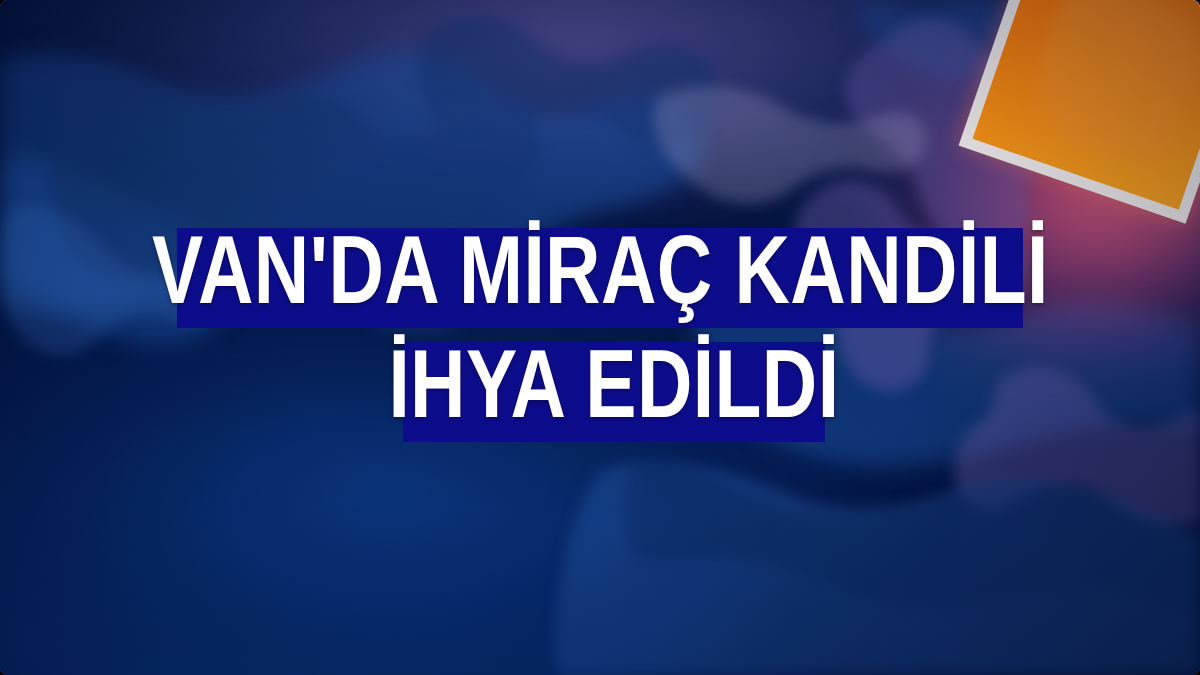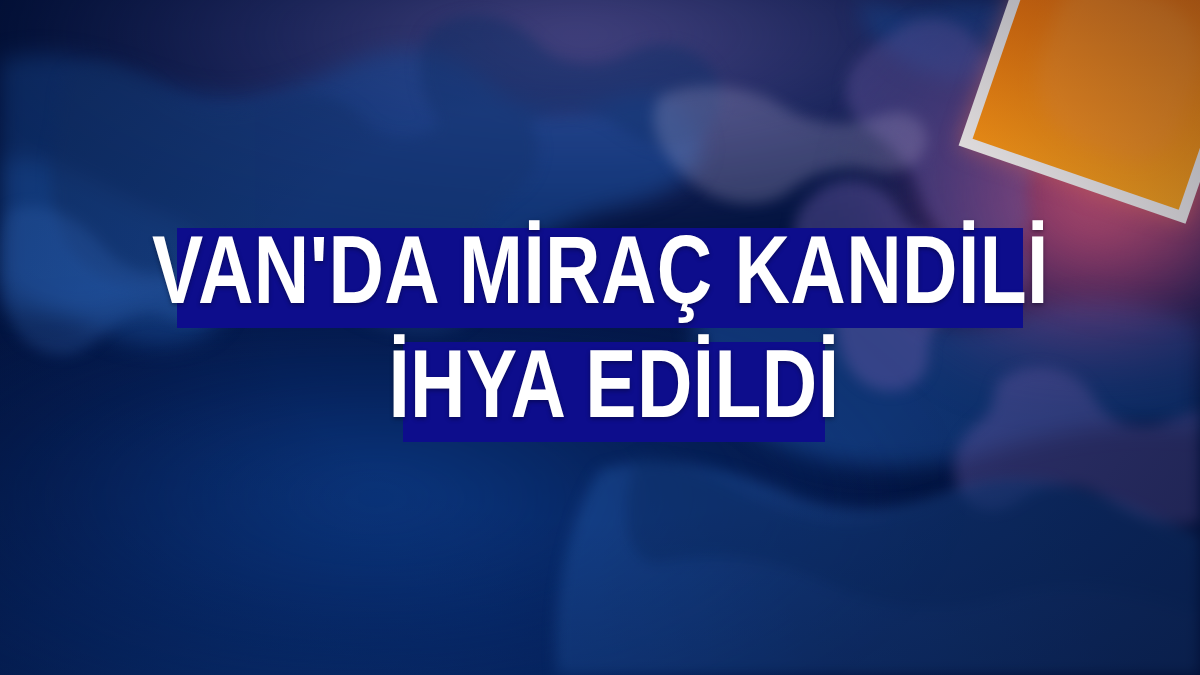--- a/index.html
+++ b/index.html
@@ -7,20 +7,21 @@
     padding: 0;
     background: #000;
   }
   #stage {
     position: relative;
     width: 1200px;
     height: 675px;
     overflow: hidden;
     background: #ef4444;
     font-family: "Liberation Sans", sans-serif;
+    border-radius: 8px;
   }
 
   
   .bg-base {
     position: absolute;
     inset: 0;
     background:
       radial-gradient(ellipse 900px 620px at 22% 118%, #0b3c8a 0%, #072a6e 38%, #041a4e 66%, #03133f 100%),
       linear-gradient(180deg, #2e3b86 0%, #12408c 26%, #0a2f78 55%, #041a50 82%, #02123c 100%);
   }

